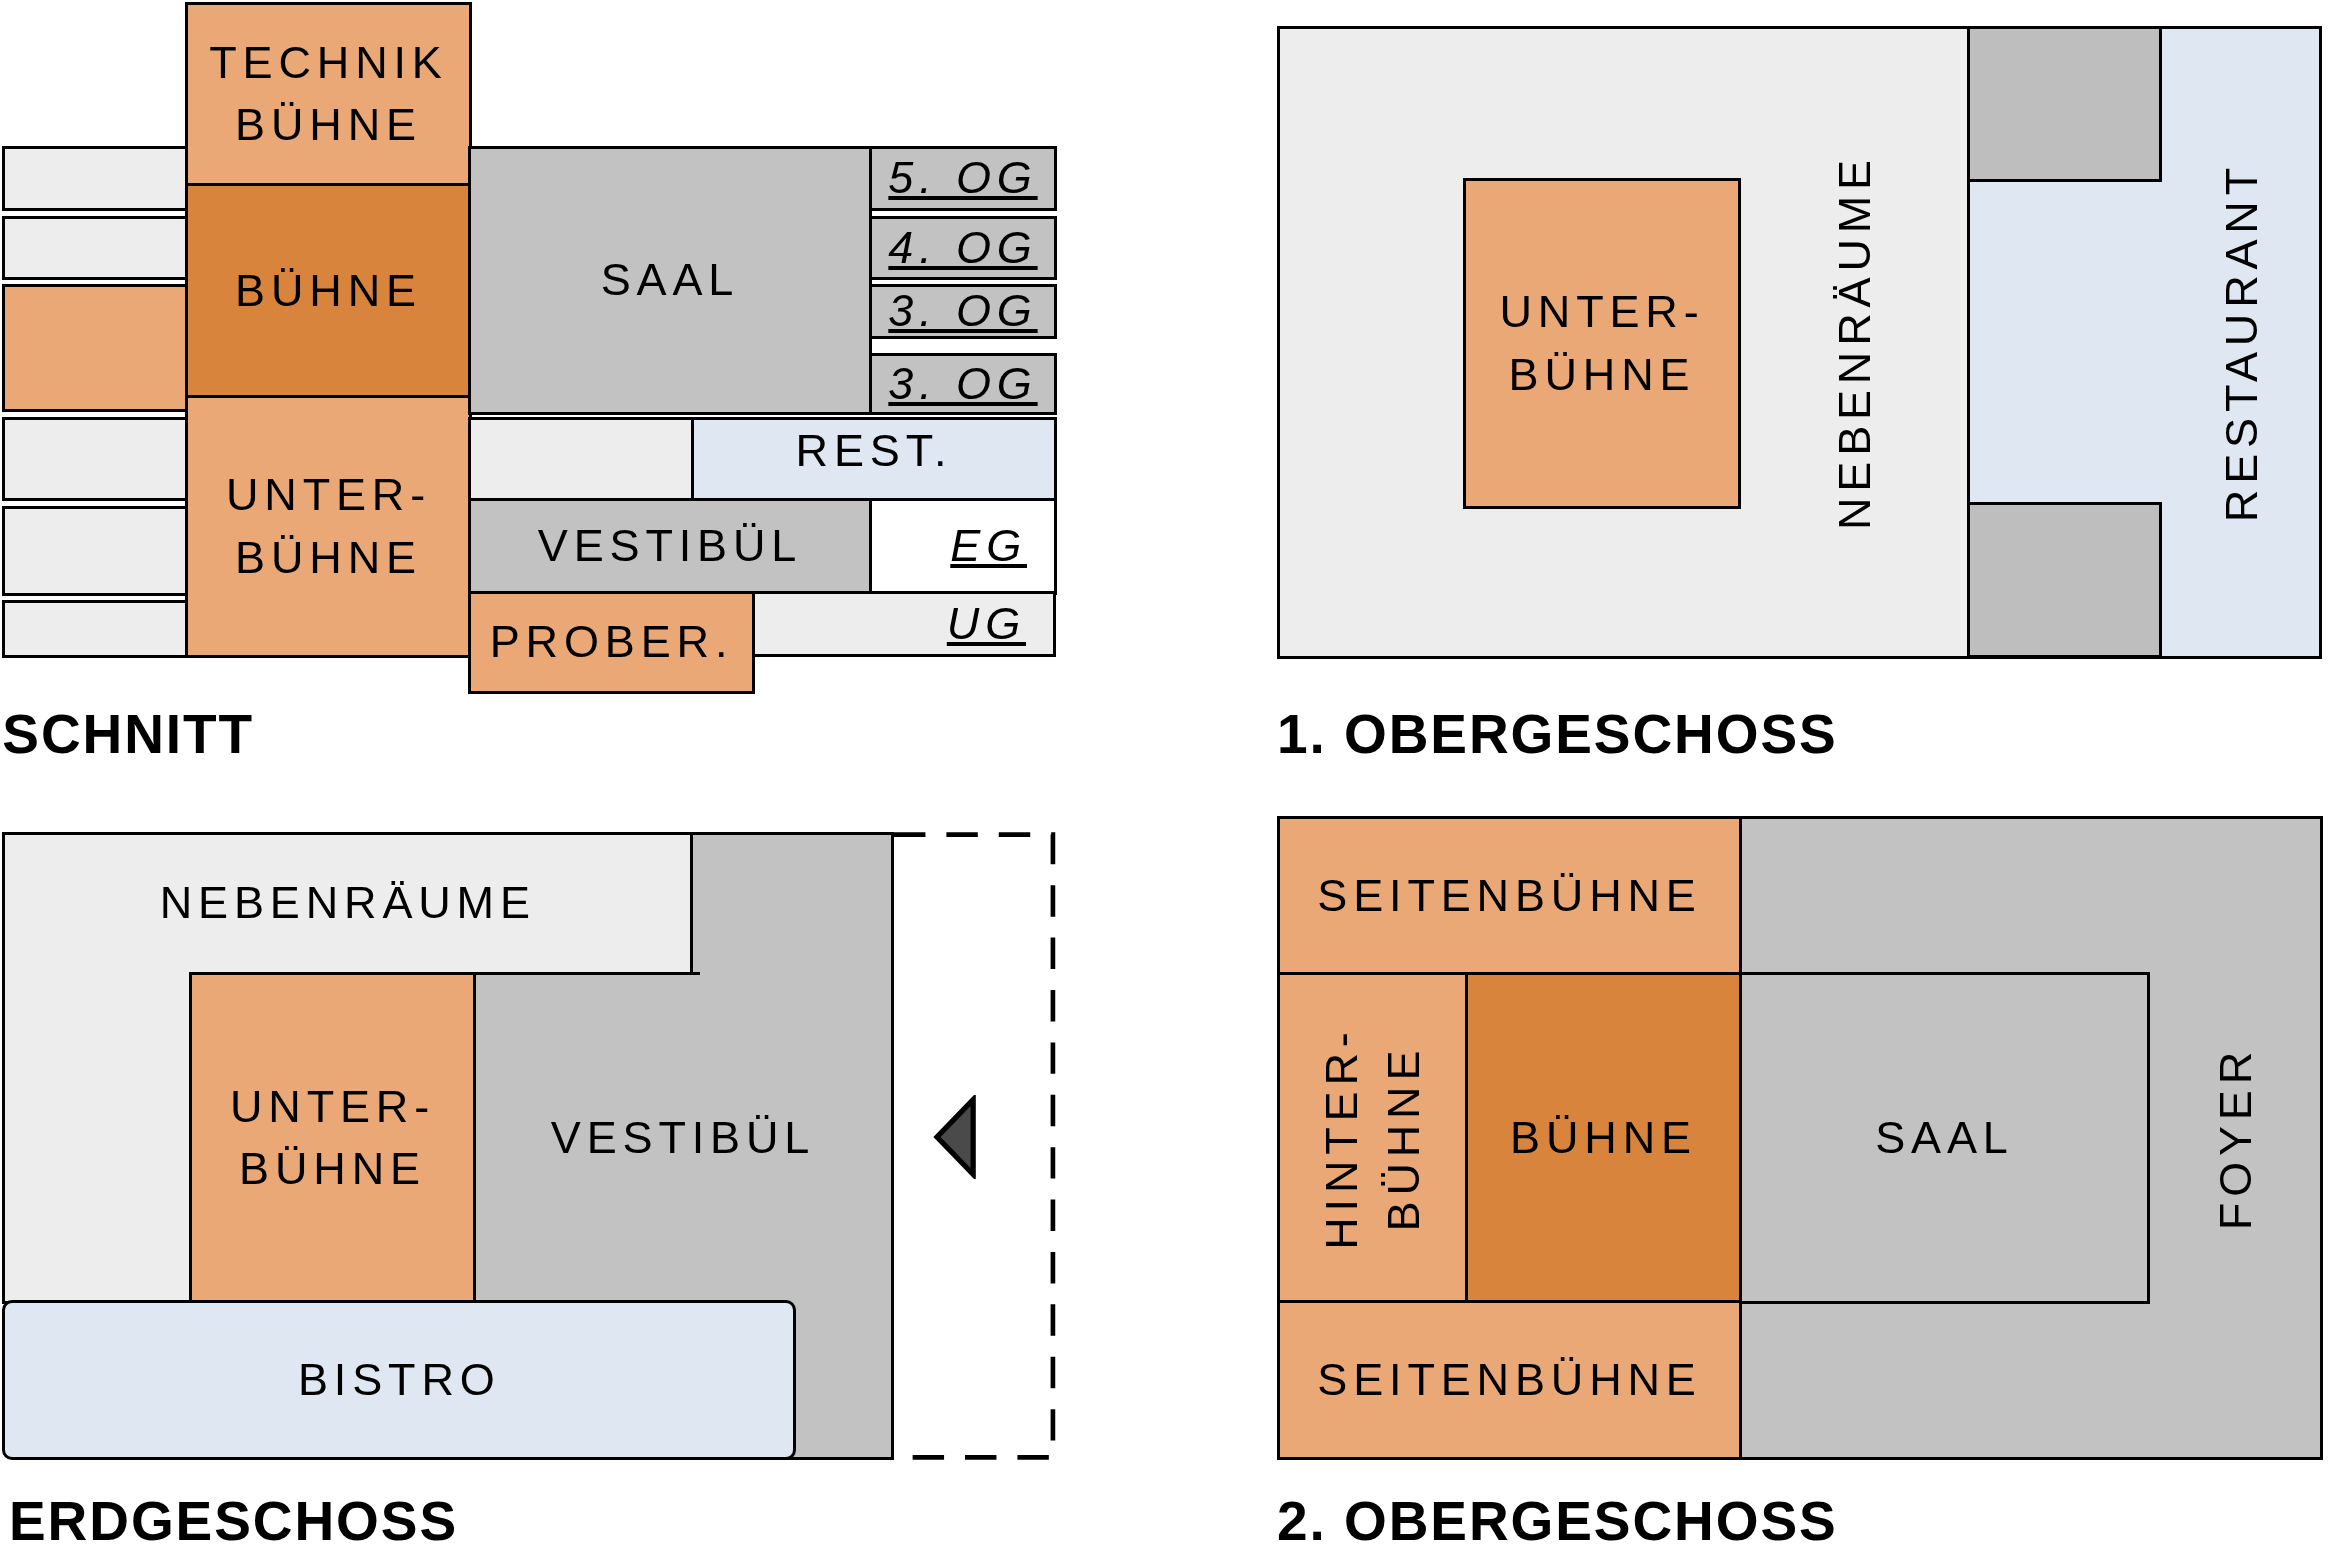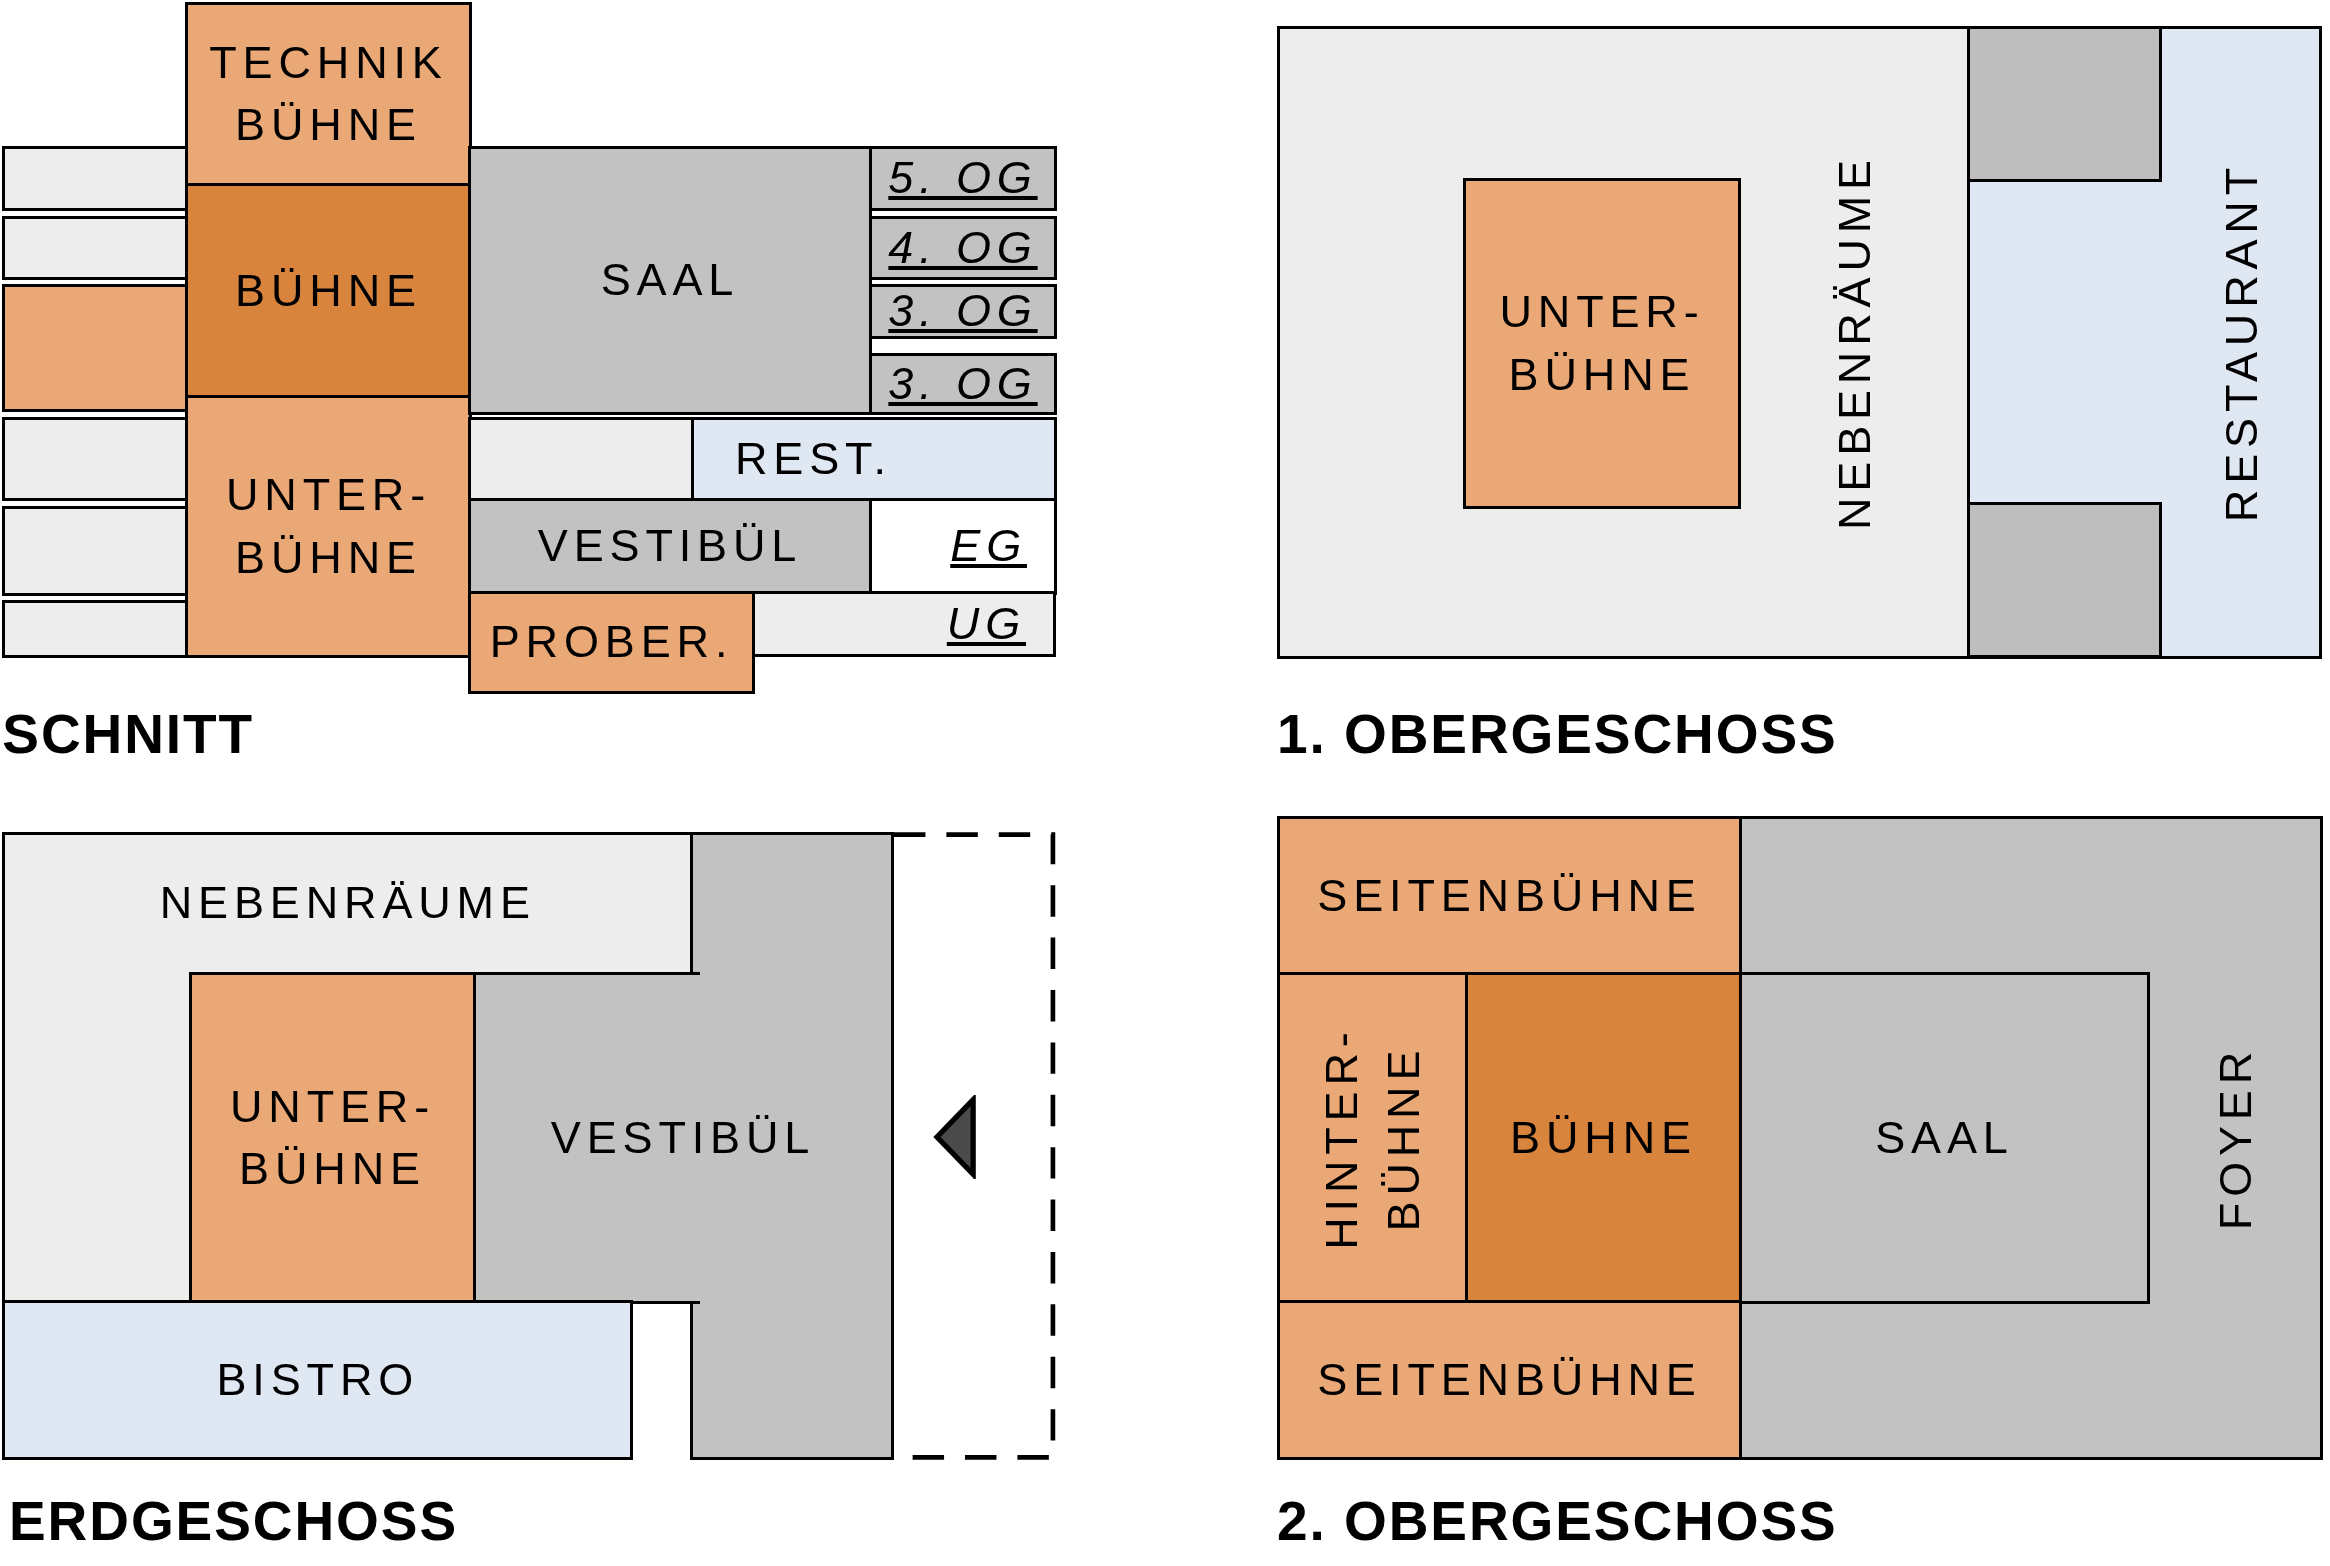--- a/index.html
+++ b/index.html
@@ -74,21 +74,21 @@
       <span class="lbl lbl-italic">4. OG</span>
     </div>
     <div class="box f-mgray" style="left:869px;top:284px;width:188px;height:55px;">
       <span class="lbl lbl-italic">3. OG</span>
     </div>
     <div class="box f-mgray" style="left:869px;top:353px;width:188px;height:62px;">
       <span class="lbl lbl-italic">3. OG</span>
     </div>
 
     <div class="box f-lgray" style="left:468px;top:417px;width:226px;height:84px;"></div>
-    <div class="box f-blue split" style="left:691px;top:417px;width:366px;height:84px;">
+    <div class="box f-blue split" style="left:691px;top:417px;width:366px;height:84px;flex-direction:column;">
       <span class="lbl">REST.</span>
     </div>
 
     <div class="box f-mgray" style="left:468px;top:498px;width:404px;height:97px;">
       <span class="lbl">VESTIBÜL</span>
     </div>
     <div class="box f-white right-align" style="left:869px;top:498px;width:188px;height:97px;">
       <span class="lbl lbl-italic">EG</span>
     </div>
 
@@ -127,21 +127,21 @@
     <div class="box f-lgray" style="left:2.3px;top:832px;width:691px;height:472px;"></div>
 
     <div class="box f-mgray" style="left:690px;top:832px;width:204px;height:628px;"></div>
     <div class="box f-mgray" style="left:472px;top:972px;width:228px;height:332px;border-right:none;"></div>
 
     <div class="box f-lorange" style="left:189px;top:972px;width:287px;height:332px;">
       <span class="lbl">UNTER-
 BÜHNE</span>
     </div>
 
-    <div class="box f-blue" style="left:2.3px;top:1300px;width:631px;height:160px;">
+    <div class="box f-blue" style="left:2.3px;top:1300px;width:794px;height:160px;border-radius:10px;">
       <span class="lbl">BISTRO</span>
     </div>
 
     <div class="box noborder" style="left:2.3px;top:832px;width:691px;height:143px;">
       <span class="lbl">NEBENRÄUME</span>
     </div>
     <div class="box noborder" style="left:472px;top:972px;width:422px;height:332px;">
       <span class="lbl">VESTIBÜL</span>
     </div>
 

